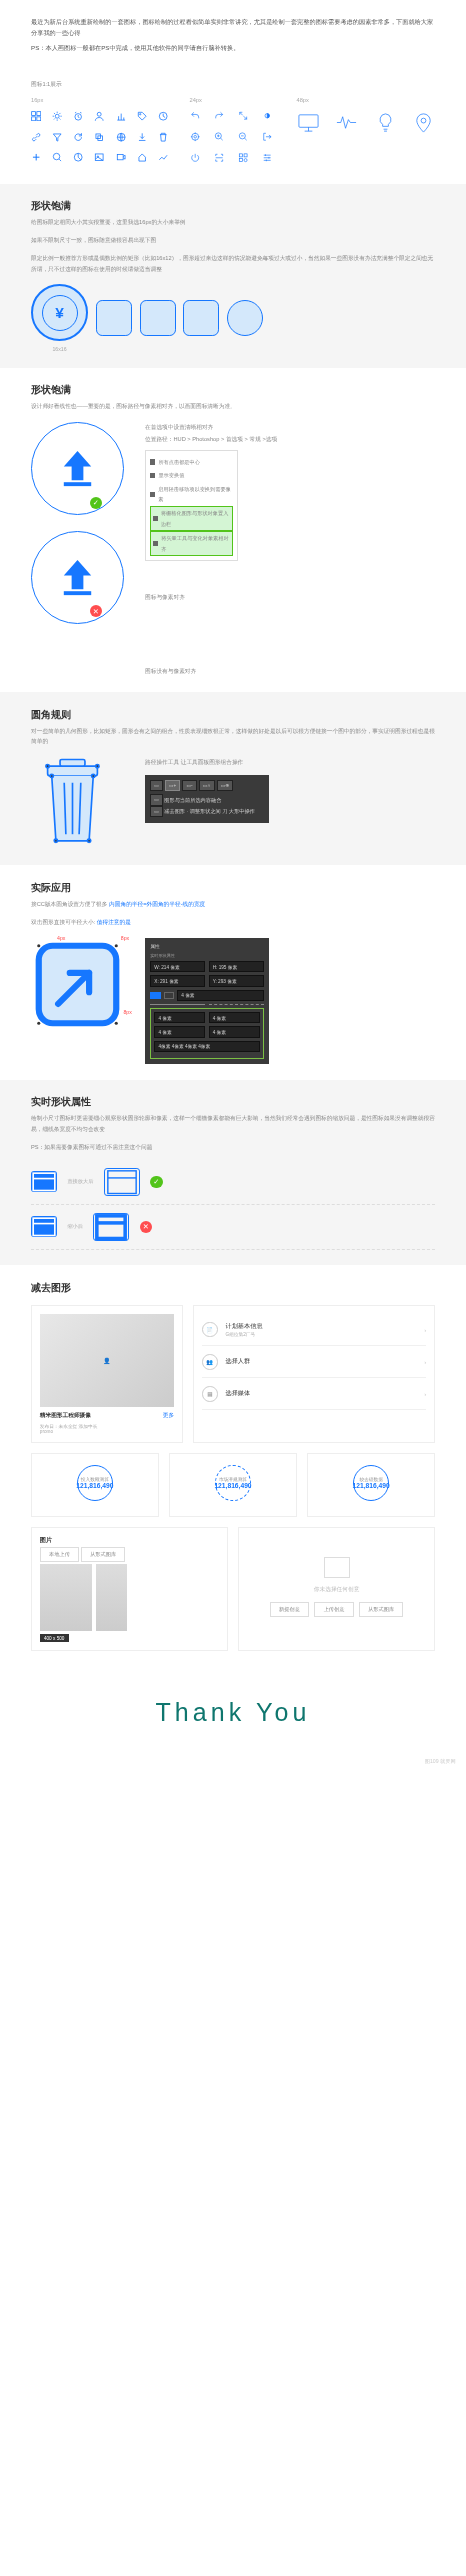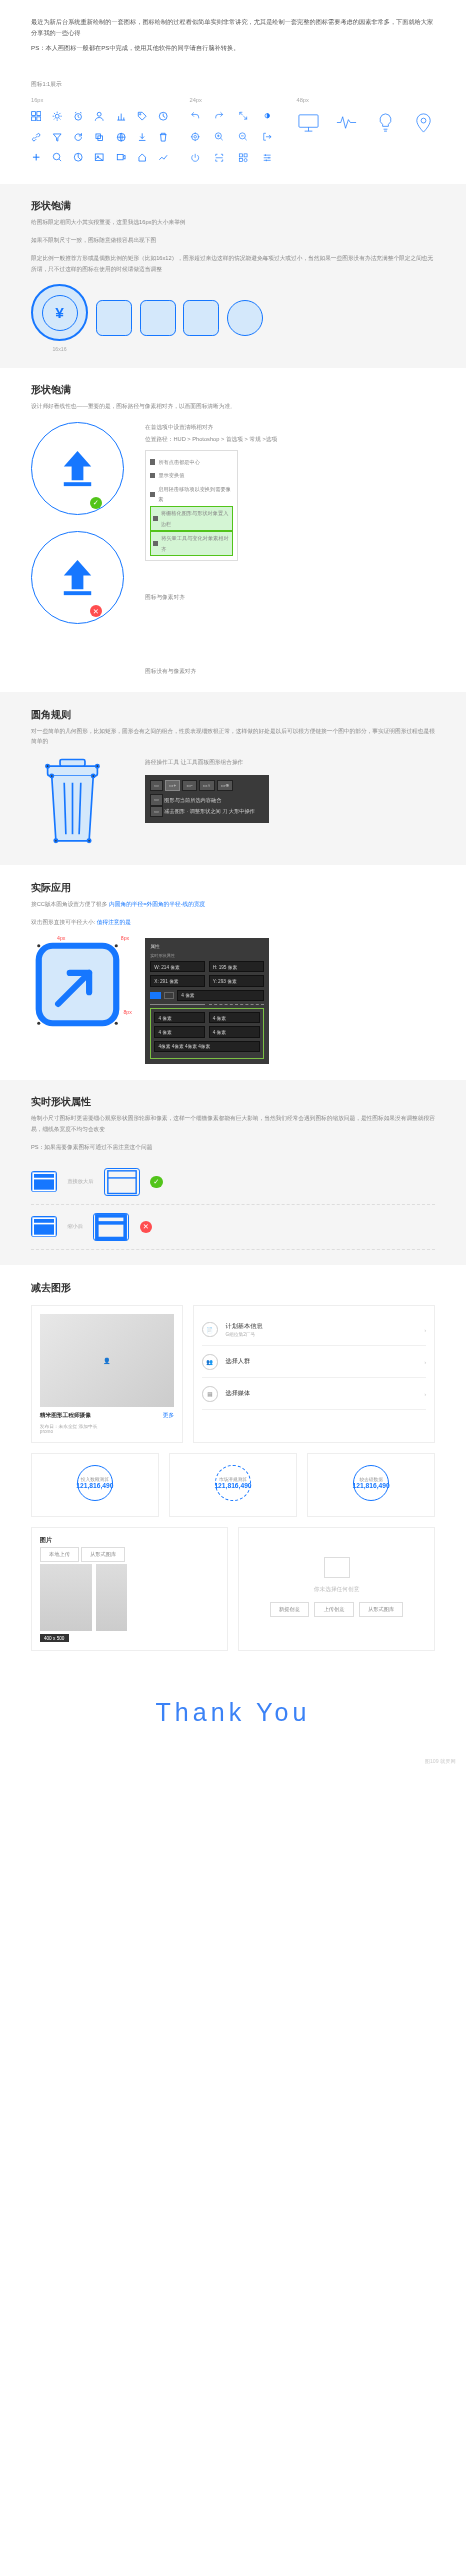--- a/index.html
+++ b/index.html
@@ -69,21 +69,21 @@
 .metric-label{font-size:4.7px;color:#999}
 .metric-value{font-size:6.7px;color:#1677ff;font-weight:bold}
 .upload-demo{display:flex;gap:10.4px;margin-top:10.4px}
 .upload-card{flex:1;border:0.5px solid #eee;padding:7.8px;background:#fff}
 .img-thumb{width:52px;height:67px;background:linear-gradient(#ddd,#ccc);display:inline-block;margin-right:2.6px}
 .thumb-label{background:#333;color:#fff;font-size:4.7px;padding:1.6px 4.1px;display:inline-block;margin-top:2.6px}
 .empty-state{text-align:center;padding:21px;color:#bbb}
 .empty-icon{width:26px;height:21px;border:1px solid #ddd;margin:0 auto 7.8px}
 .btn-row{display:flex;gap:5.2px;justify-content:center;margin-top:7.8px}
 .btn-sm{padding:3.1px 8.3px;border:0.5px solid #ddd;font-size:5.2px;color:#888;background:#fff}
-.thanks{text-align:center;font-size:25px;color:#3b82f6;font-weight:300;padding:31px 4px;letter-spacing:4.1px}
+.thanks{text-align:center;font-size:25px;color:#0f766e;font-weight:300;padding:31px 4px;letter-spacing:4.1px}
 .watermark{position:relative;text-align:right;padding-right:10.4px;color:#ccc;font-size:5.2px}
 .link-blue{color:#1677ff}
 </style>
 </head>
 <body>
 
 <div class="container">
 <div class="intro">
 <p>最近为新后台系统重新绘制的一套图标，图标绘制的过程看似简单实则非常讲究，尤其是绘制一套完整的图标需要考虑的因素非常多，下面就给大家分享我的一些心得</p>
 <p style="margin-top:4.1px">PS：本人画图标一般都在PS中完成，使用其他软件的同学请自行脑补转换。</p>

